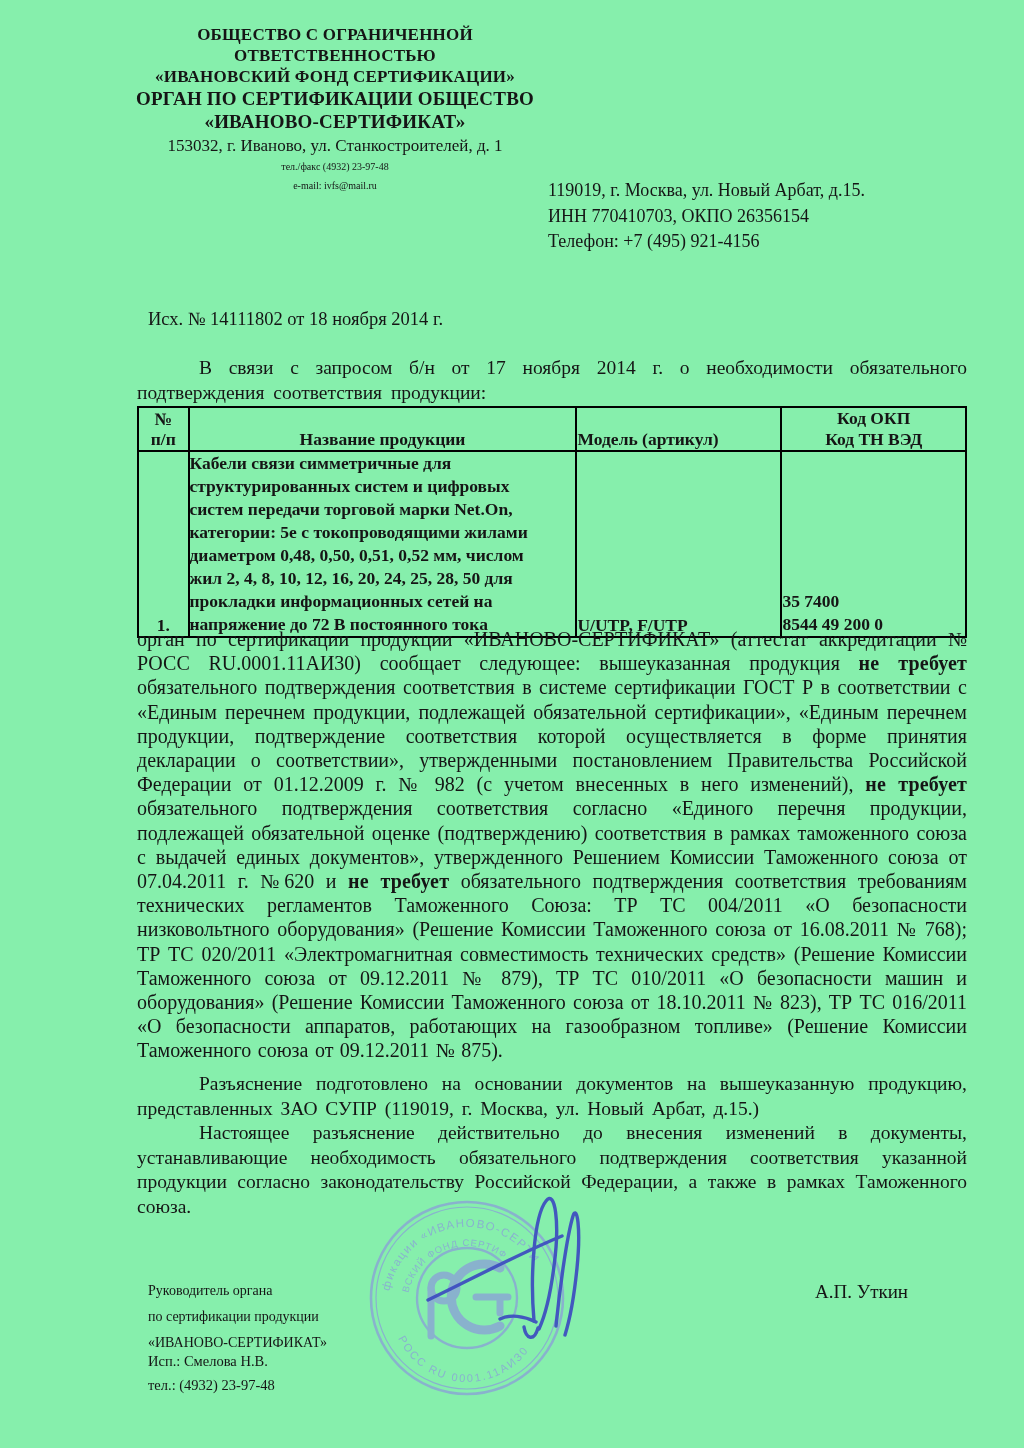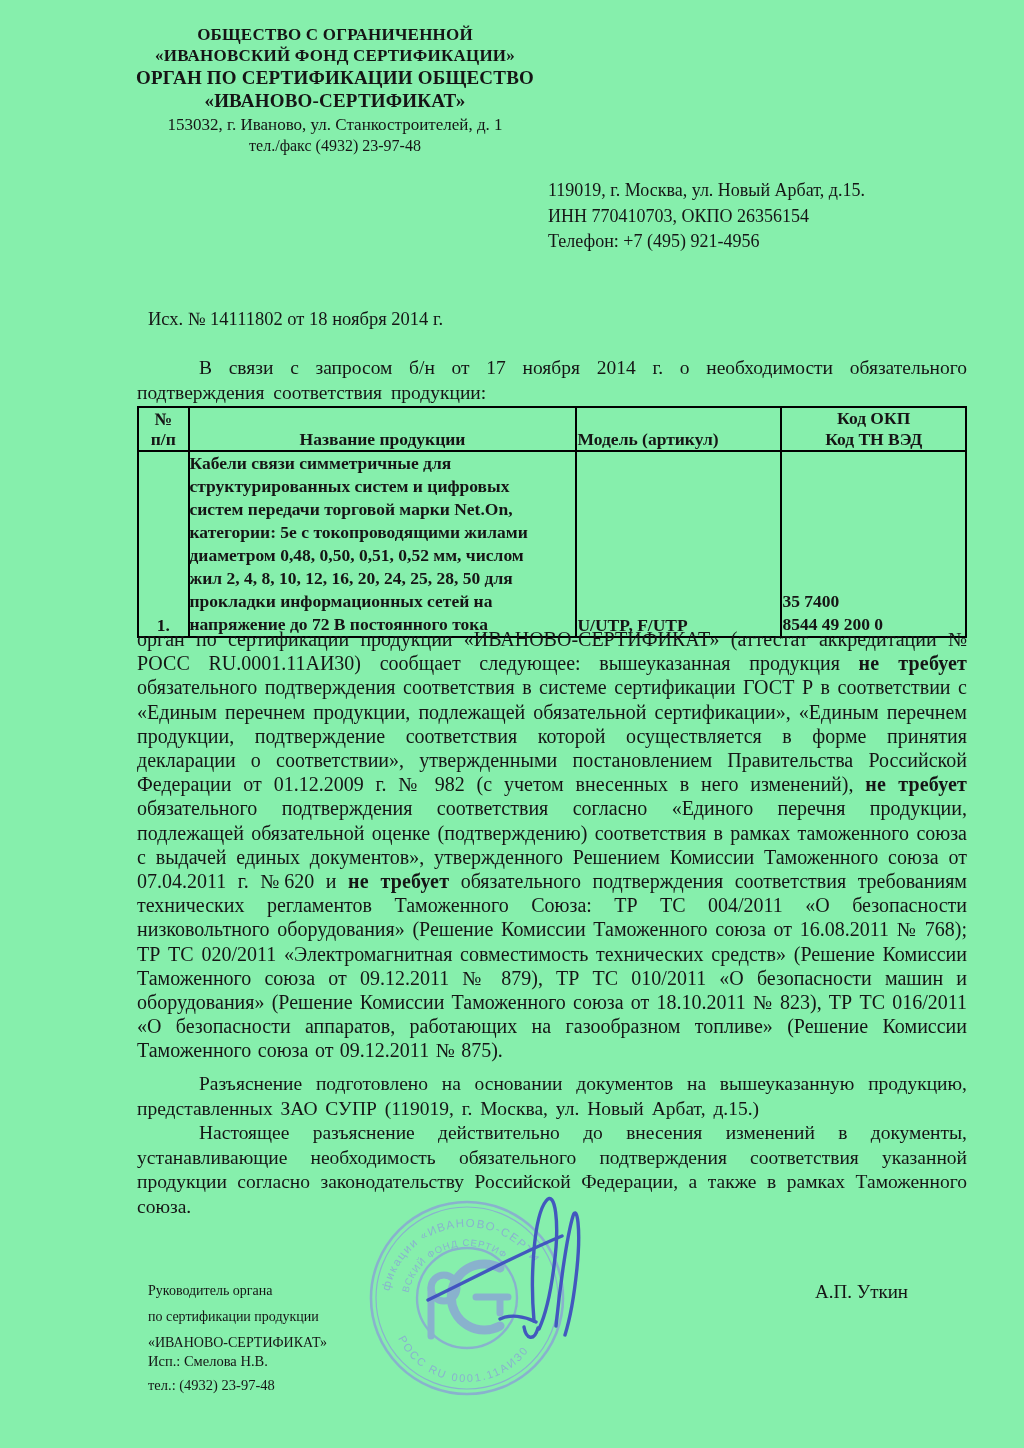--- a/index.html
+++ b/index.html
@@ -7,21 +7,21 @@
     position:relative; width:1024px; height:1448px; margin:0 auto;
     background:#86efac; color:#151515; overflow:hidden;
     font-family:"Liberation Serif","DejaVu Serif",serif;
   }
   .abs{position:absolute;}
   
   .sender{left:52px; top:24px; width:566px; text-align:center;}
   .sender .s-small{font-weight:bold; font-size:17px; line-height:21px; letter-spacing:.2px;}
   .sender .s-big{font-weight:bold; font-size:19px; line-height:23px; letter-spacing:.2px;}
   .sender .s-addr{font-size:17px; line-height:23px; margin-top:1px;}
-  .sender .s-tel{font-size:16px; line-height:19px;}
+  .sender .s-tel{font-size:10px; line-height:19px;}
   
   .recipient{left:548px; top:178px; font-size:18px; line-height:25.5px;}
   .recipient .r-name{margin-bottom:9px;}
   
   .refline{left:148px; top:309px; font-size:18.5px;}
   
   .intro{left:137px; top:356px; width:830px; font-size:19.5px; line-height:24.5px;
          text-align:justify; text-indent:62px; word-spacing:4px;}
   
   table.prod{border-collapse:collapse; table-layout:fixed;}
@@ -49,31 +49,33 @@
   .footerblock{left:148px; top:1349px; font-size:14.5px; line-height:24px;}
   .stamp-svg{left:350px; top:1188px; width:266px; height:224px;}
 </style>
 </head>
 <body>
 
 <div id="page">
 
   <div class="abs sender">
     <div class="s-small">ОБЩЕСТВО С ОГРАНИЧЕННОЙ</div>
+    <div class="s-small">ОТВЕТСТВЕННОСТЬЮ</div>
     <div class="s-small">«ИВАНОВСКИЙ ФОНД СЕРТИФИКАЦИИ»</div>
     <div class="s-big">ОРГАН ПО СЕРТИФИКАЦИИ ОБЩЕСТВО</div>
     <div class="s-big">«ИВАНОВО-СЕРТИФИКАТ»</div>
     <div class="s-addr">153032, г. Иваново, ул. Станкостроителей, д. 1</div>
     <div class="s-tel">тел./факс (4932) 23-97-48</div>
+    <div class="s-tel">e-mail: ivfs@mail.ru</div>
   </div>
 
   <div class="abs recipient">
     <div>119019, г. Москва, ул. Новый Арбат, д.15.</div>
     <div>ИНН 770410703, ОКПО 26356154</div>
-    <div>Телефон: +7 (495) 921-4956</div>
+    <div>Телефон: +7 (495) 921-4156</div>
   </div>
 
   <div class="abs refline">Исх. № 14111802  от 18 ноября 2014 г.</div>
 
   <div class="abs intro">В связи с запросом б/н от 17 ноября 2014 г. о необходимости обязательного подтверждения соответствия продукции:</div>
 
   <div class="abs prod-wrap">
     <table class="prod">
       <tbody>
           <tr>

